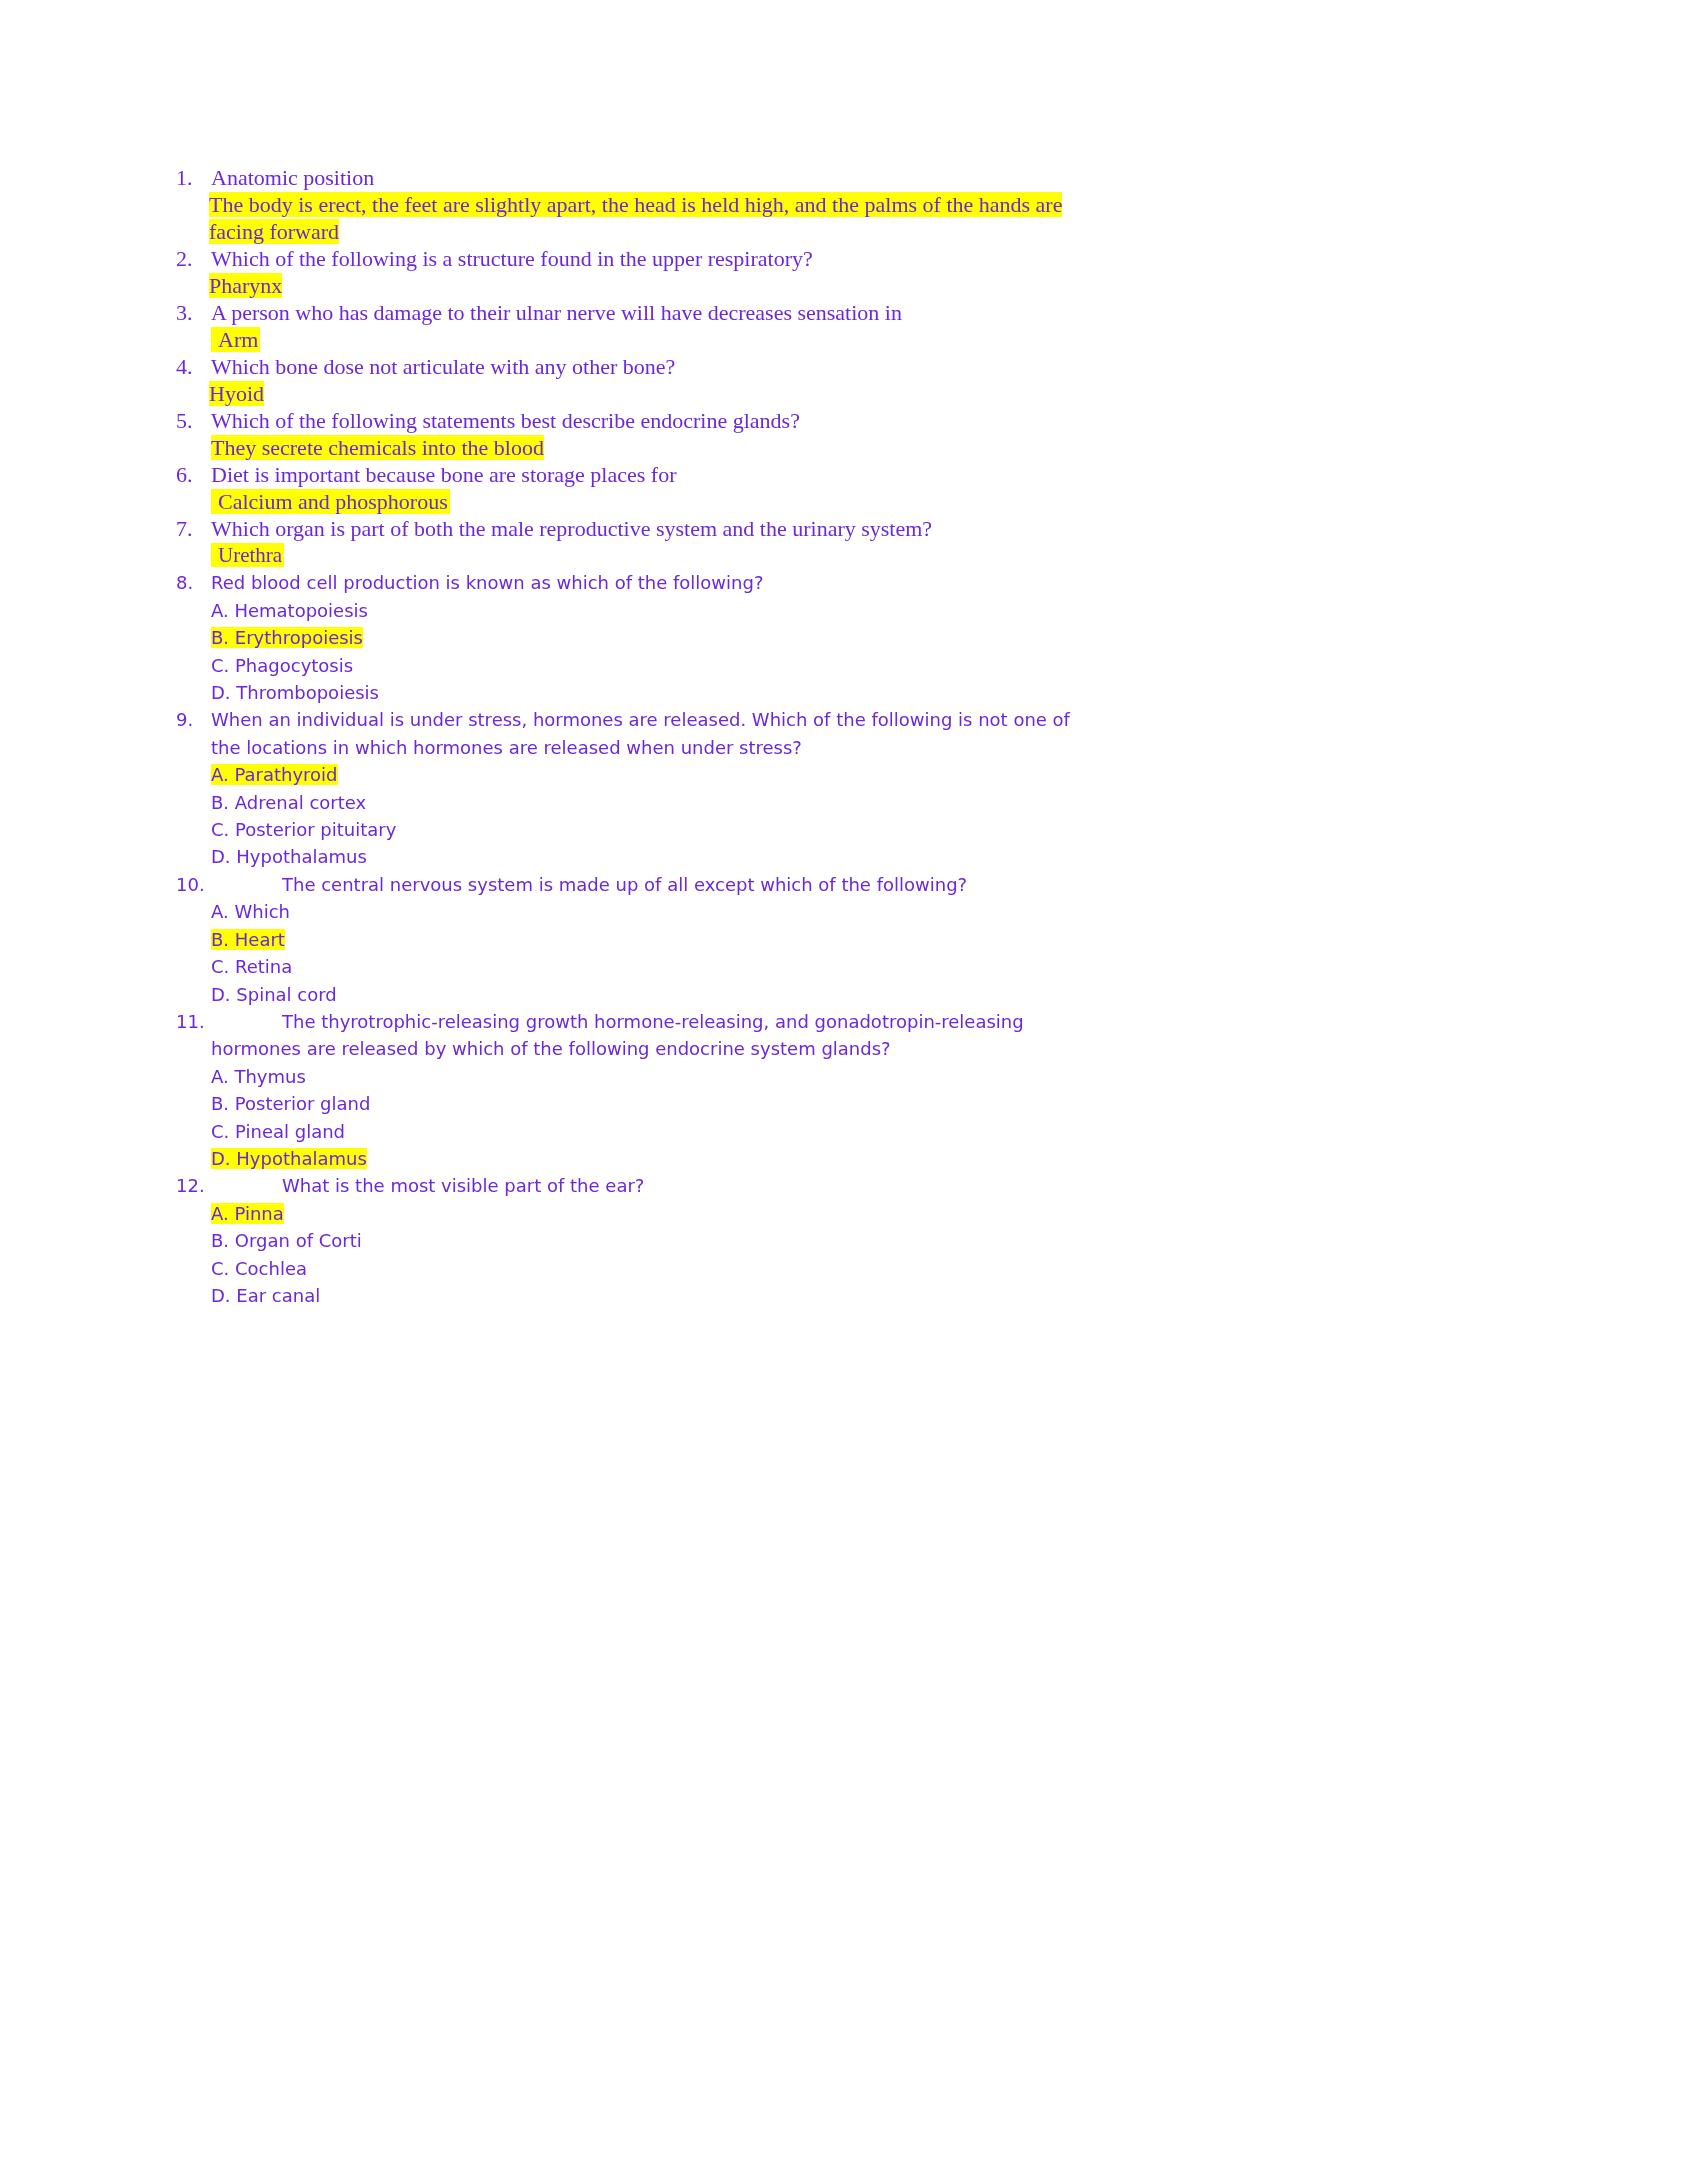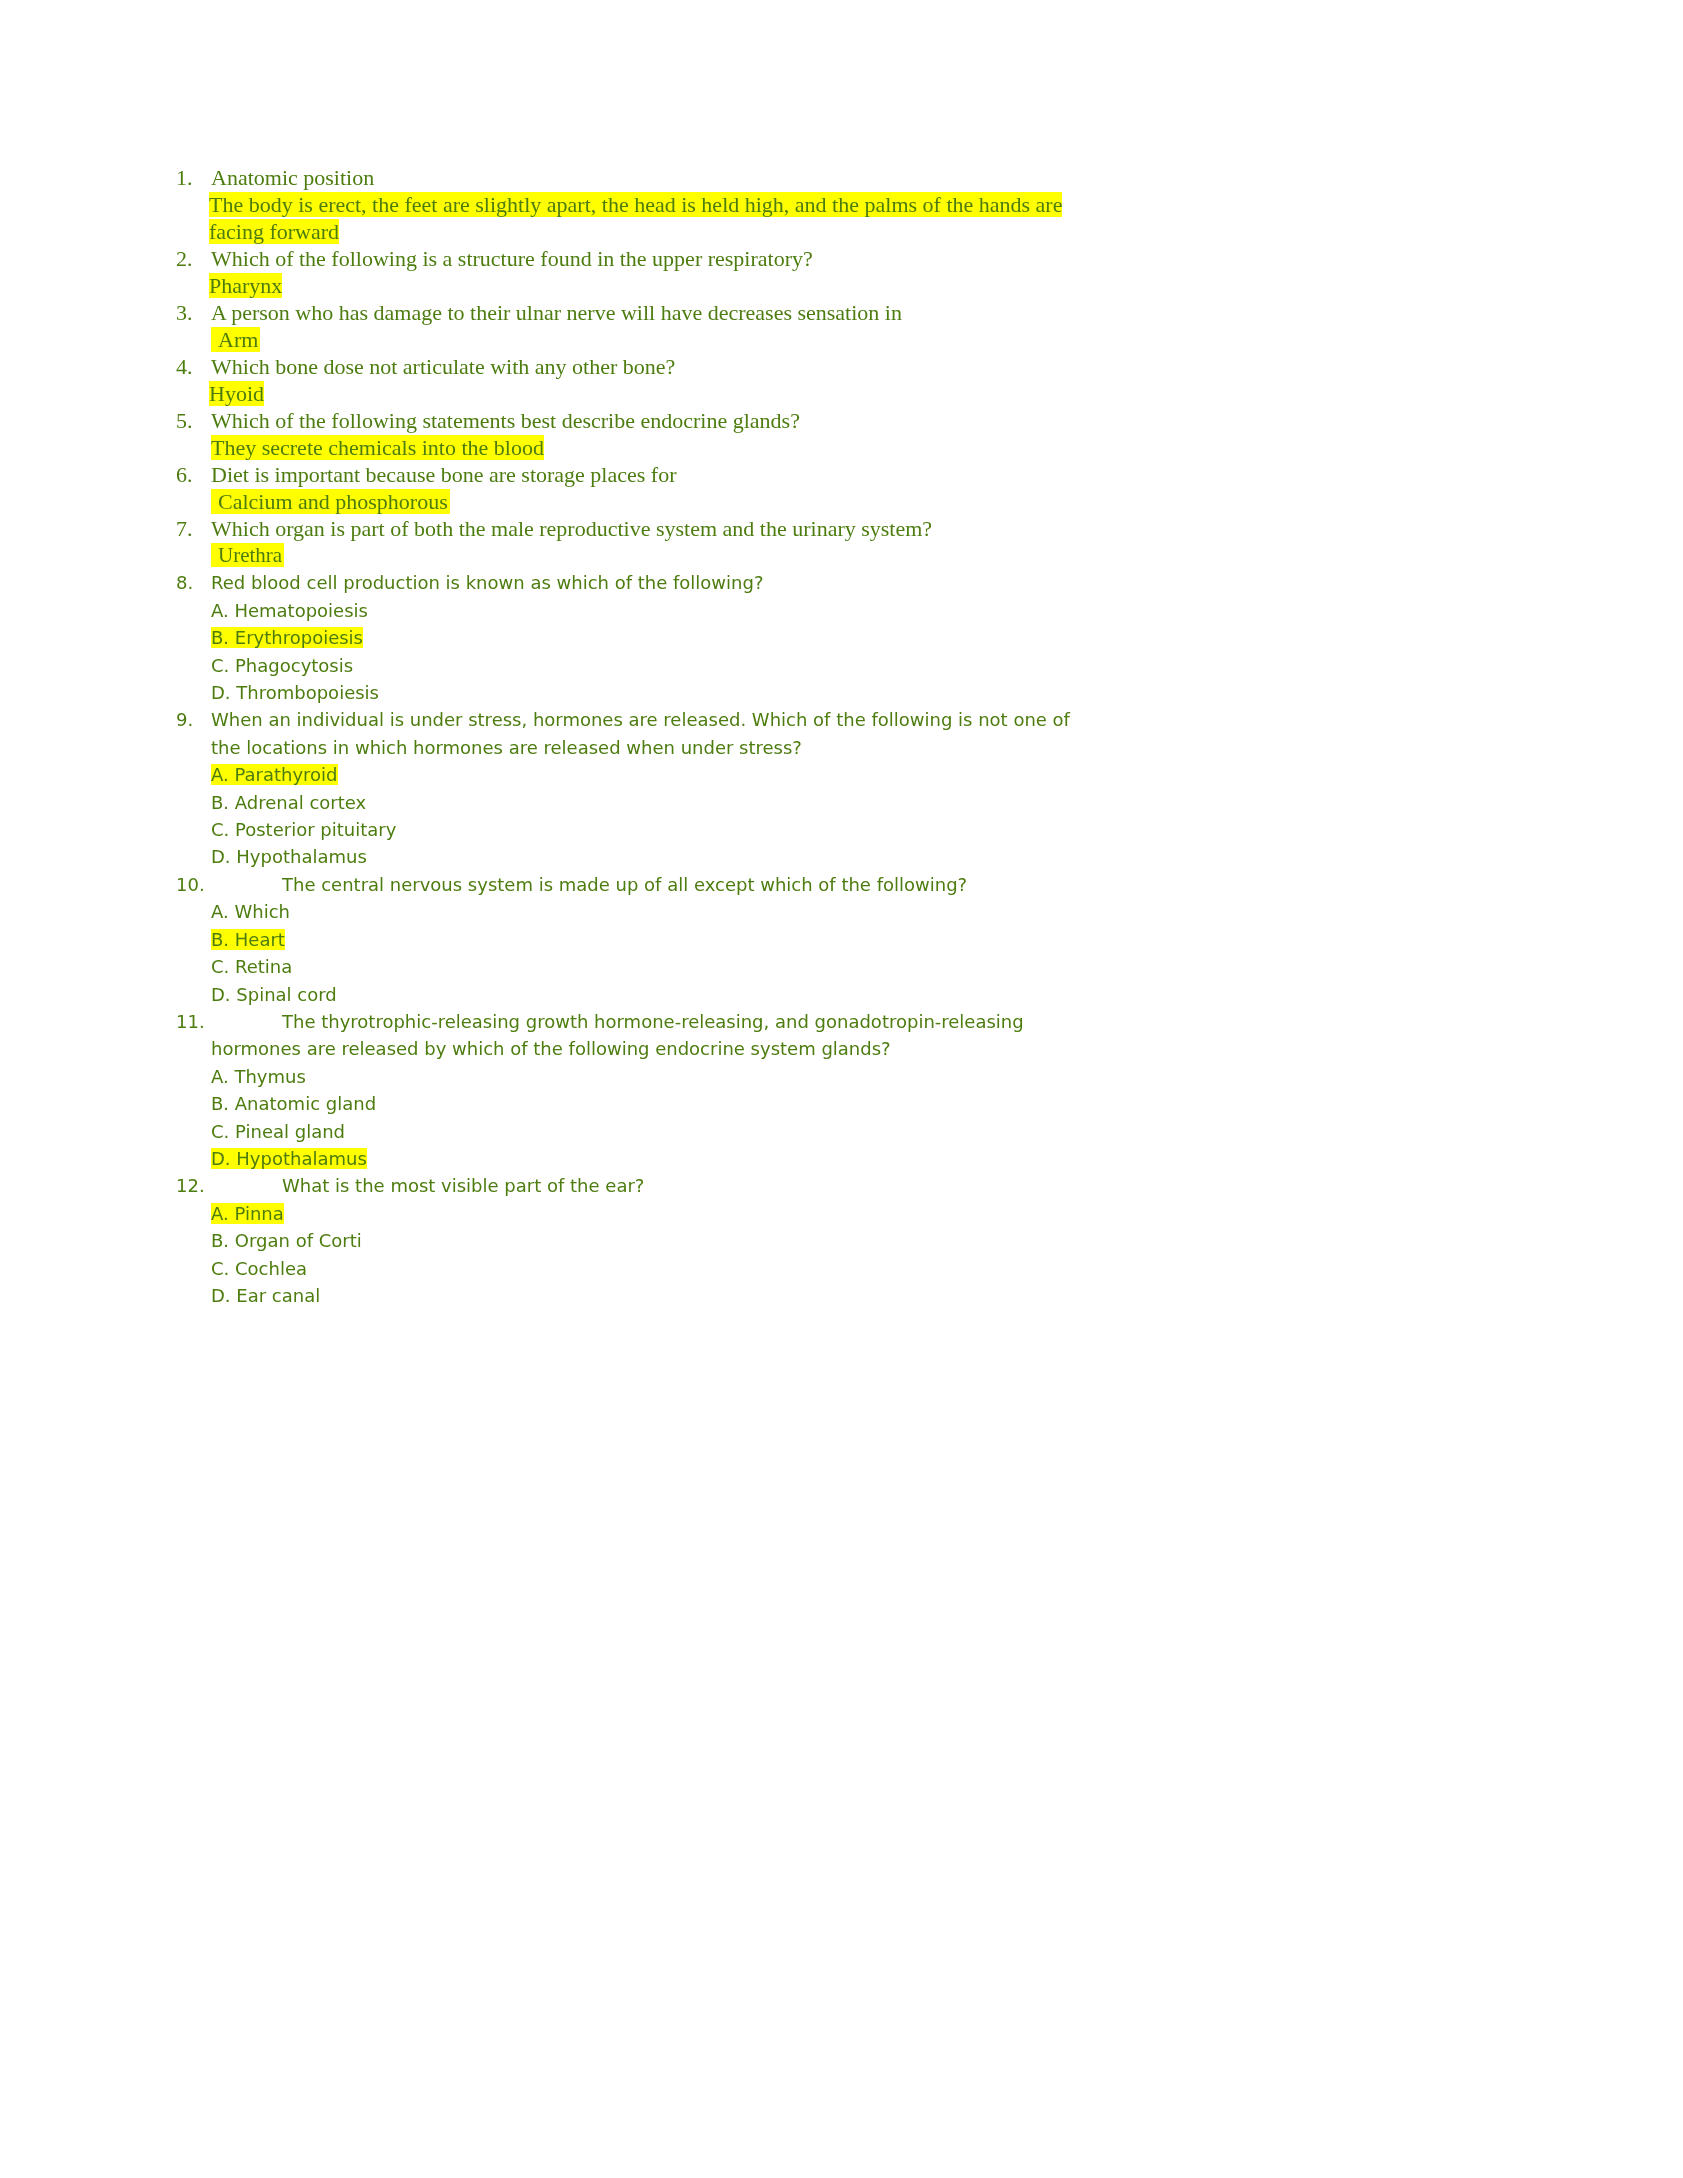--- a/index.html
+++ b/index.html
@@ -3,21 +3,21 @@
 <meta charset="utf-8">
 <style>
   html, body { margin: 0; padding: 0; background: #ffffff; }
   .page {
     position: relative;
     width: 1683px;
     height: 2178px;
     background: #ffffff;
     box-sizing: border-box;
     padding: 164px 0 0 176px;
-    color: #4d7c0f;
+    color: #6d28d9;
   }
   .content { width: 901px; }
   .q { padding-left: 35px; }
   .serif {
     font-family: "Liberation Serif", serif;
     font-size: 22px;
     line-height: 27px;
   }
   .sans {
     font-family: "DejaVu Sans", "Liberation Sans", sans-serif;
@@ -102,21 +102,21 @@
       <div><span class="num wide">10.</span><span>The central nervous system is made up of all except which of the following?</span></div>
       <div class="opt"><span>A. Which</span></div>
       <div class="opt"><span class="hl">B. Heart</span></div>
       <div class="opt"><span>C. Retina</span></div>
       <div class="opt"><span>D. Spinal cord</span></div>
     </div>
 
     <div class="q sans">
       <div><span class="num wide">11.</span><span>The thyrotrophic-releasing growth hormone-releasing, and gonadotropin-releasing hormones are released by which of the following endocrine system glands?</span></div>
       <div class="opt"><span>A. Thymus</span></div>
-      <div class="opt"><span>B. Anatomic gland</span></div>
+      <div class="opt"><span>B. Posterior gland</span></div>
       <div class="opt"><span>C. Pineal gland</span></div>
       <div class="opt"><span class="hl">D. Hypothalamus</span></div>
     </div>
 
     <div class="q sans">
       <div><span class="num wide">12.</span><span>What is the most visible part of the ear?</span></div>
       <div class="opt"><span class="hl">A. Pinna</span></div>
       <div class="opt"><span>B. Organ of Corti</span></div>
       <div class="opt"><span>C. Cochlea</span></div>
       <div class="opt"><span>D. Ear canal</span></div>

